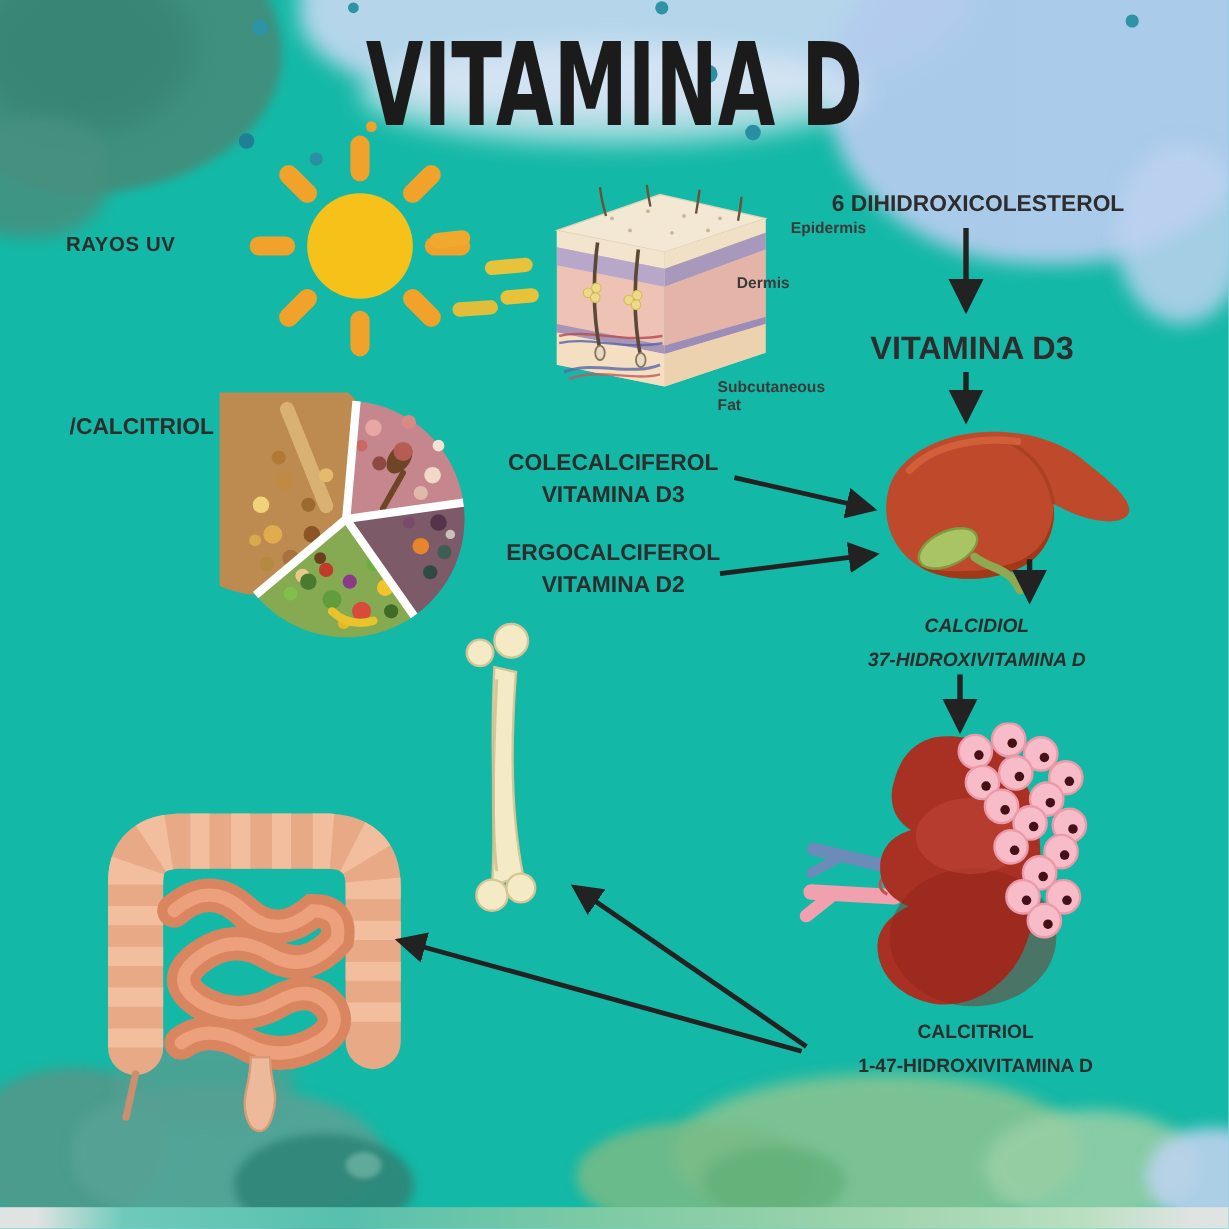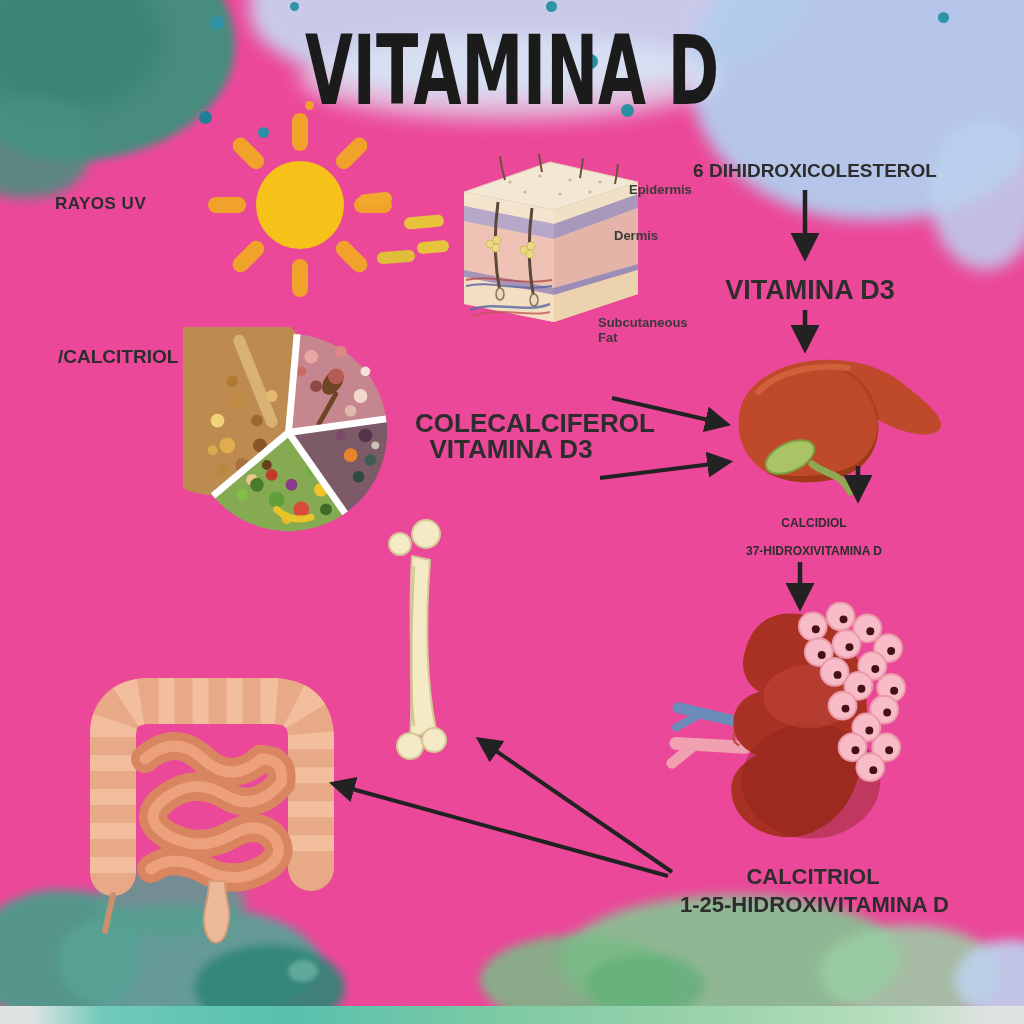--- a/index.html
+++ b/index.html
@@ -1,16 +1,16 @@
 <!DOCTYPE html>
 <html><head>
 <meta charset="utf-8">
 <style>
   html,body{margin:0;padding:0;background:#ffffff;}
-  .canvas{position:relative;width:1024px;height:1024px;overflow:hidden;background:#ec4899;
+  .canvas{position:relative;width:1024px;height:1024px;overflow:hidden;background:#14b8a6;
           font-family:"Liberation Sans",sans-serif;}
   
   .wc{position:absolute;pointer-events:none;}
   .wc-tl1{left:-60px;top:-80px;width:295px;height:242px;background:#418f7d;opacity:.96;
           border-radius:46% 54% 58% 42% / 40% 52% 48% 60%;filter:blur(4px);}
   .wc-tl2{left:-20px;top:-30px;width:180px;height:140px;background:#357f6e;opacity:.6;
           border-radius:50%;filter:blur(10px);}
   .wc-tl3{left:-40px;top:98px;width:130px;height:100px;background:#47907f;opacity:.85;
           border-radius:60% 40% 50% 50%;filter:blur(6px);}
   .wc-top1{left:250px;top:-100px;width:560px;height:196px;background:#c6d9f2;opacity:.9;
@@ -58,30 +58,30 @@
   .ic-intestine{left:75px;top:663px;width:272px;height:300px;}
   
   .title{position:absolute;left:0;top:14px;width:1024px;text-align:center;z-index:4;
          font-size:62px;font-weight:bold;color:#1b1b1b;letter-spacing:0px;
          font-family:"DejaVu Sans","Liberation Sans",sans-serif;
          transform:scaleY(1.55);transform-origin:top center;white-space:nowrap;}
   .lbl{position:absolute;font-weight:bold;color:#2d2d2d;z-index:4;line-height:1.3;}
   .lbl-uv{left:55px;top:193px;font-size:17px;letter-spacing:.5px;}
   .lbl-sup{left:58px;top:345px;font-size:19px;}
   .lbl-skin{font-size:13px;color:#3a3a3a;line-height:15px;}
-  .lbl-epi{left:598px;top:182px;padding-left:31px;}
+  .lbl-epi{left:628px;top:182px;padding-left:31px;}
   .lbl-der{left:614px;top:228px;}
   .lbl-sub{left:598px;top:267px;width:104px;margin-top:48px;}
   .lbl-pre{left:690px;top:159px;width:250px;font-size:19px;text-align:center;}
   .lbl-d3{left:705px;top:273px;width:210px;font-size:27px;text-align:center;}
   .blk{position:absolute;z-index:4;text-align:center;font-weight:bold;color:#2d2d2d;}
-  .blk-cole{left:415px;top:374px;width:192px;font-size:26px;line-height:26px;margin-top:36px;}
+  .blk-cole{left:415px;top:374px;width:192px;font-size:19px;line-height:26px;}
   .blk-ergo{left:415px;top:449px;width:192px;font-size:19px;line-height:26px;}
-  .blk-calcidiol{left:688px;top:509px;width:252px;font-size:12px;line-height:28px;}
-  .blk-calcitriol{left:680px;top:847px;width:266px;font-size:22px;line-height:28px;margin-top:16px;}
+  .blk-calcidiol{left:688px;top:509px;width:252px;font-size:16px;line-height:28px;font-style:italic;}
+  .blk-calcitriol{left:680px;top:847px;width:266px;font-size:16px;line-height:28px;}
   .blk div{white-space:nowrap;}
 </style>
 </head>
 <body>
 
 <div class="canvas">
 
   <div class="wc wc-tl1"></div>
   <div class="wc wc-tl2"></div>
   <div class="wc wc-tl3"></div>
@@ -354,22 +354,26 @@
     </svg>
   </div>
 
   <div class="lbl lbl-pre">6 DIHIDROXICOLESTEROL</div>
   <div class="lbl lbl-d3">VITAMINA D3</div>
 
   <div class="blk blk-cole">
     <div>COLECALCIFEROL</div>
     <div>VITAMINA D3</div>
   </div>
+  <div class="blk blk-ergo">
+    <div>ERGOCALCIFEROL</div>
+    <div>VITAMINA D2</div>
+  </div>
   <div class="blk blk-calcidiol">
     <div>CALCIDIOL</div>
     <div>37-HIDROXIVITAMINA D</div>
   </div>
   <div class="blk blk-calcitriol">
     <div>CALCITRIOL</div>
-    <div>1-25-HIDROXIVITAMINA D</div>
+    <div>1-47-HIDROXIVITAMINA D</div>
   </div>
 
 </div>
 
 </body></html>

